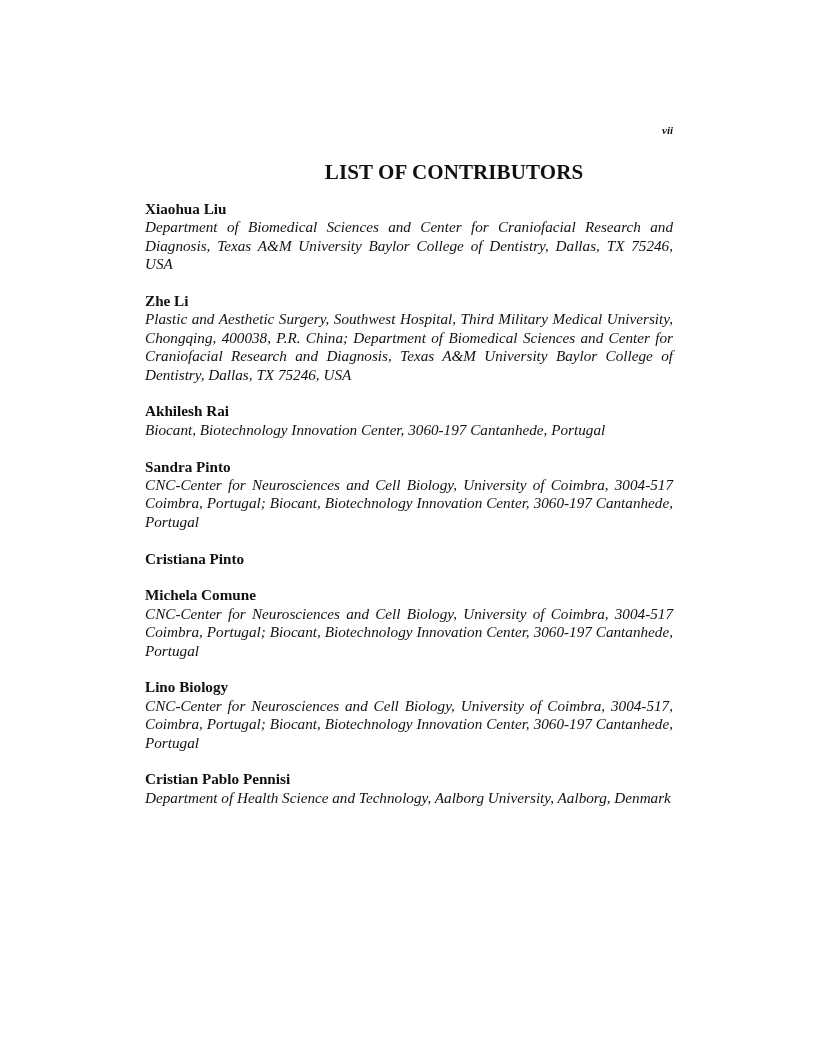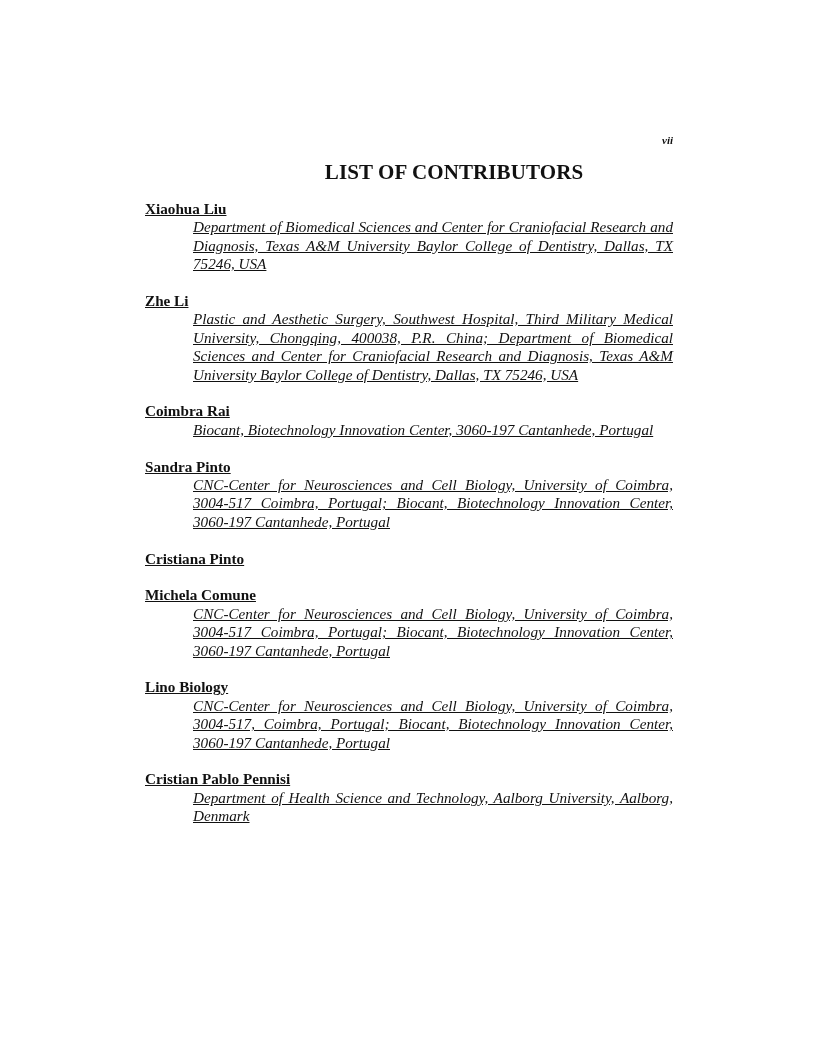--- a/index.html
+++ b/index.html
@@ -1,44 +1,44 @@
 <!DOCTYPE html>
 <html><head>
 <meta charset="utf-8">
 <style>
   html, body { margin: 0; padding: 0; background: #ffffff; }
   body { width: 816px; height: 1056px; position: relative; overflow: hidden;
          font-family: "Liberation Serif", "DejaVu Serif", serif; color: #111111; }
-  .page-number { position: absolute; top: 134px; right: 143px; font-size: 11px;
+  .page-number { position: absolute; top: 124px; right: 143px; font-size: 11px;
                  font-weight: bold; font-style: italic; }
   .title { position: absolute; top: 160px; left: 0; width: 816px; text-align: center;
            font-size: 21px; font-weight: bold; margin: 0; letter-spacing: 0.1px; padding-left: 46px; }
   .contributors { position: absolute; top: 200px; left: 145px; width: 528px;
                   font-size: 15.2px; line-height: 18.4px; }
-  .entry { margin: 0 0 18.4px 0; text-decoration: underline; }
+  .entry { margin: 0 0 18.4px 0; }
   .name { font-weight: bold; display: block; }
-  .affil { font-style: italic; display: block; text-align: justify; margin-left: 48px; }
+  .affil { font-style: italic; display: block; text-align: justify; }
 </style>
 </head>
 <body>
 
 <div class="page-number">vii</div>
 <h1 class="title">LIST OF CONTRIBUTORS</h1>
 
 <div class="contributors">
   <div class="entry">
     <span class="name">Xiaohua Liu</span>
     <span class="affil">Department of Biomedical Sciences and Center for Craniofacial Research and Diagnosis, Texas A&amp;M University Baylor College of Dentistry, Dallas, TX 75246, USA</span>
   </div>
   <div class="entry">
     <span class="name">Zhe Li</span>
     <span class="affil">Plastic and Aesthetic Surgery, Southwest Hospital, Third Military Medical University, Chongqing, 400038, P.R. China; Department of Biomedical Sciences and Center for Craniofacial Research and Diagnosis, Texas A&amp;M University Baylor College of Dentistry, Dallas, TX 75246, USA</span>
   </div>
   <div class="entry">
-    <span class="name">Coimbra Rai</span>
+    <span class="name">Akhilesh Rai</span>
     <span class="affil">Biocant, Biotechnology Innovation Center, 3060-197 Cantanhede, Portugal</span>
   </div>
   <div class="entry">
     <span class="name">Sandra Pinto</span>
     <span class="affil">CNC-Center for Neurosciences and Cell Biology, University of Coimbra, 3004-517 Coimbra, Portugal; Biocant, Biotechnology Innovation Center, 3060-197 Cantanhede, Portugal</span>
   </div>
   <div class="entry">
     <span class="name">Cristiana Pinto</span>
   </div>
   <div class="entry">

